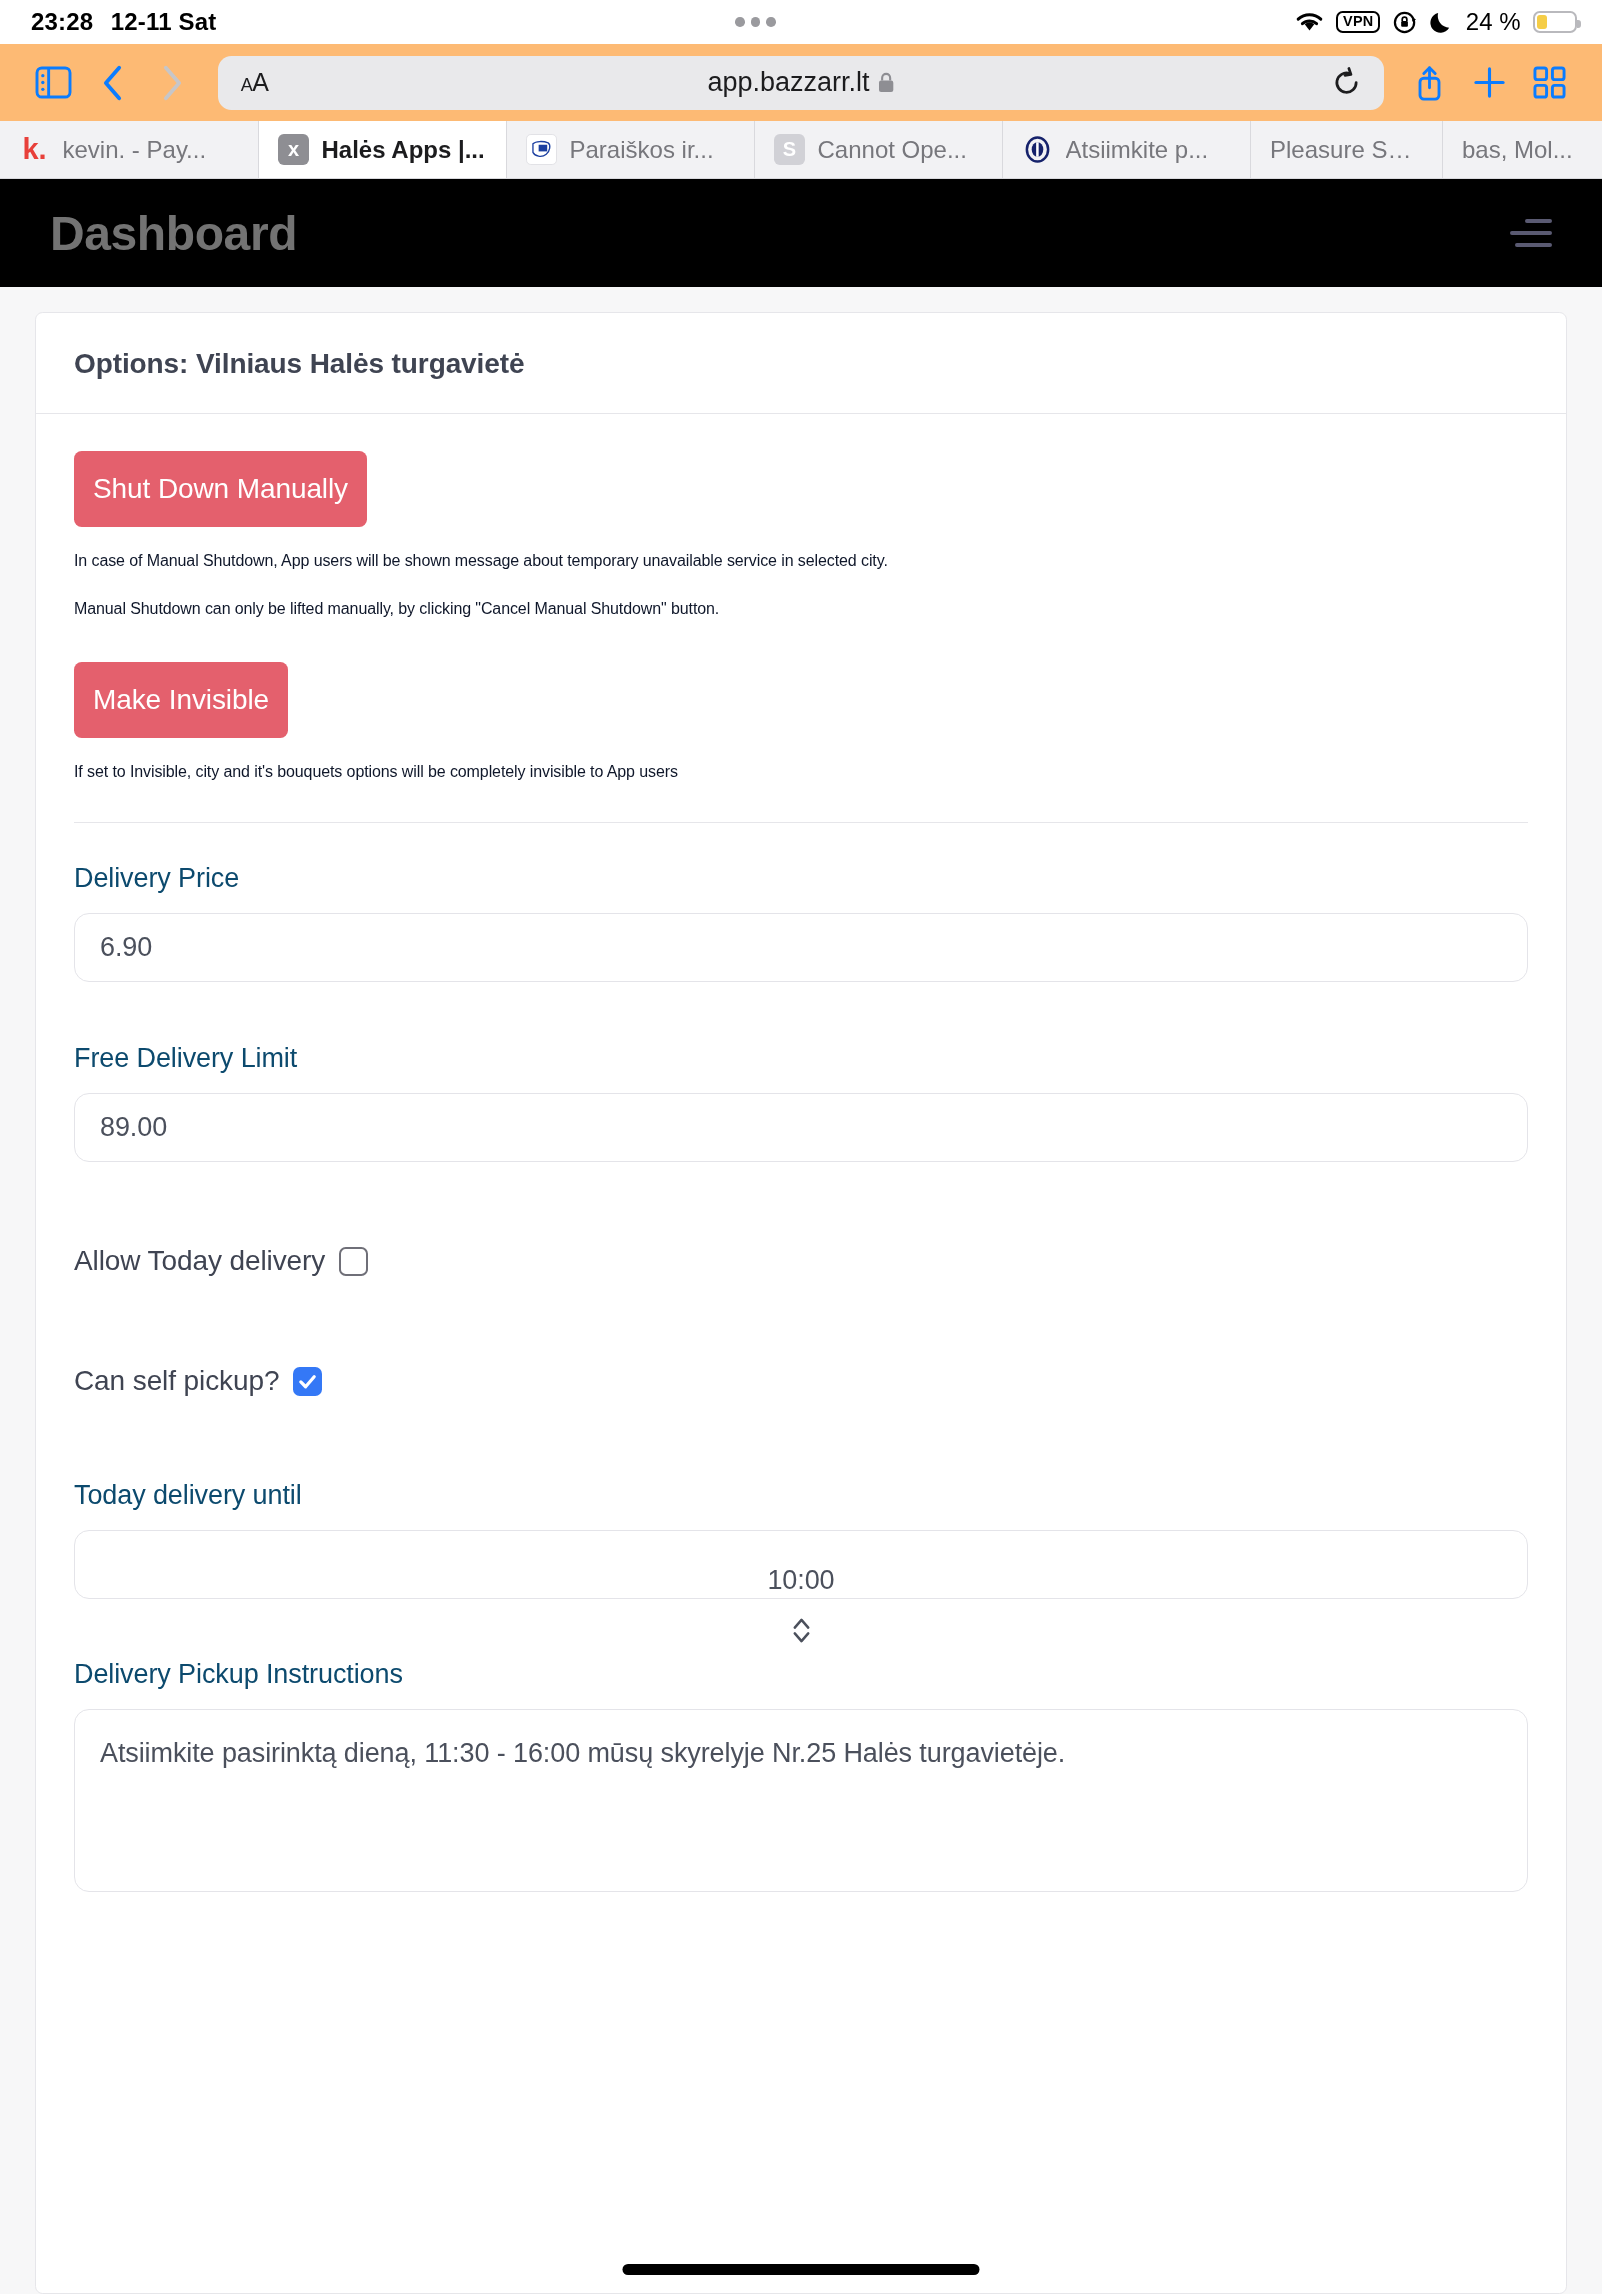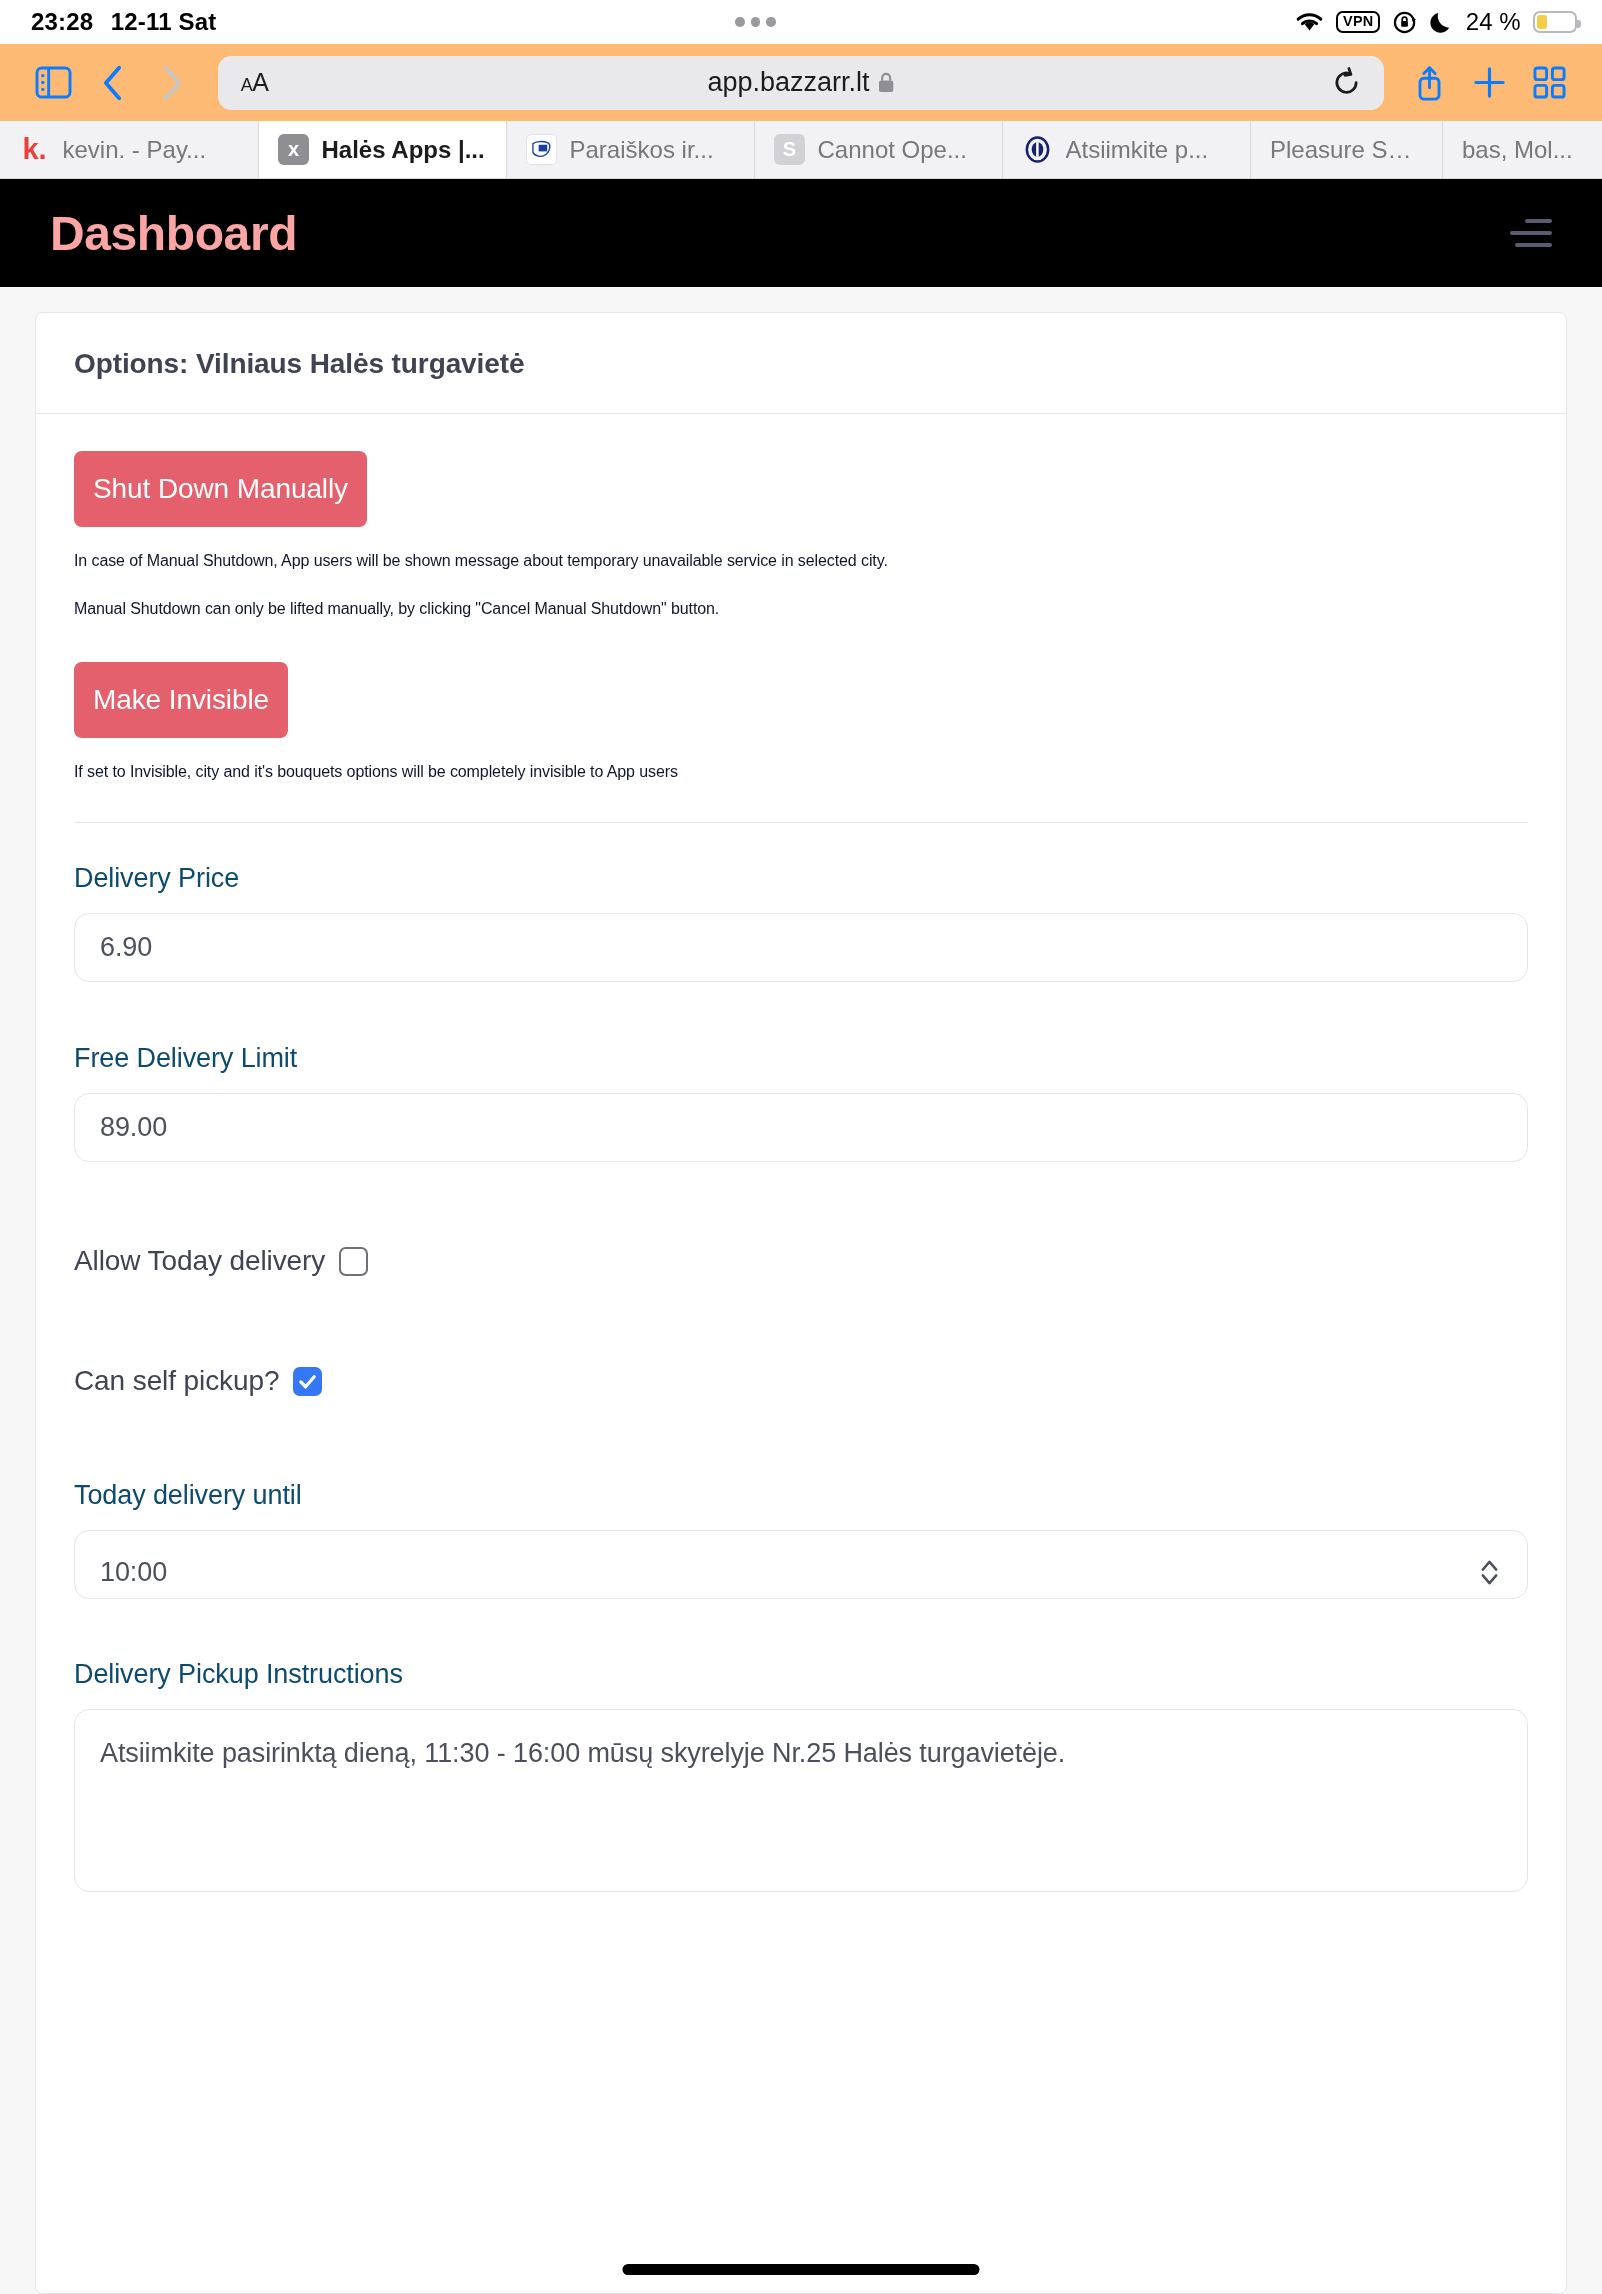--- a/index.html
+++ b/index.html
@@ -168,21 +168,21 @@
   .navbar {
     background: #000000;
     height: 108px;
     flex: 0 0 108px;
     display: flex;
     align-items: center;
     justify-content: space-between;
     padding: 0 50px 0 50px;
   }
   .brand {
-    color: #fca5a5;
+    color: #737373;
     font-size: 48px;
     font-weight: 700;
     letter-spacing: -0.4px;
   }
   .burger {
     width: 42px;
     display: flex; flex-direction: column; align-items: flex-end; gap: 8.6px;
     padding: 11.5px 0;
   }
   .burger span { height: 3.8px; background: #5a5a72; border-radius: 1.9px; display:block; }
@@ -251,21 +251,21 @@
     font-size: 27px;
     color: #4b505c;
     padding: 21px 25px;
     letter-spacing: -0.1px;
     outline: none;
     display: block;
   }
   .input { height: 69px; padding-top: 0; padding-bottom: 0; line-height: 67px; }
   .select {
     height: 69px; padding-top: 16px; padding-bottom: 0; line-height: 67px;
-    position: relative; display: flex; align-items: center;
+    position: relative; display: flex; align-items: center; flex-direction: column;
   }
   .select .sel-val { flex: 1; }
   .select .stepper {
     width: 25px; height: 33px;
     display: flex; flex-direction: column; align-items: center; justify-content: center;
     color: #4b505c;
   }
   .textarea { height: 183px; line-height: 1.5; padding-top: 23px; }
 
   .checkrow {

